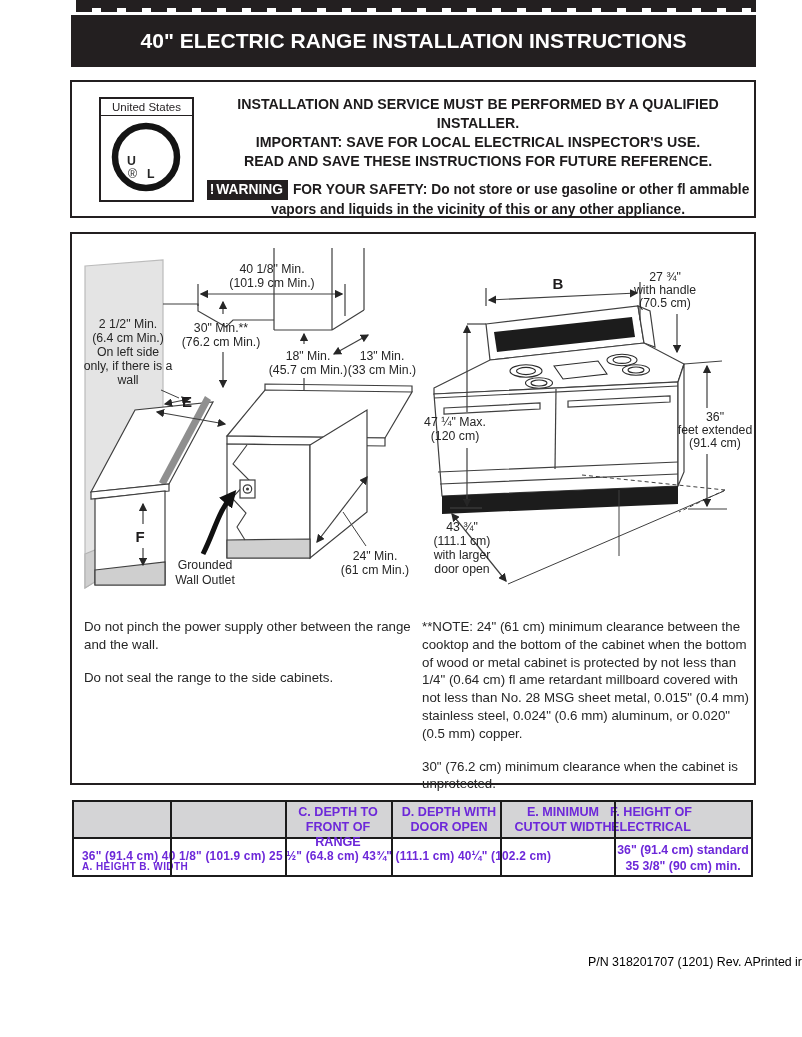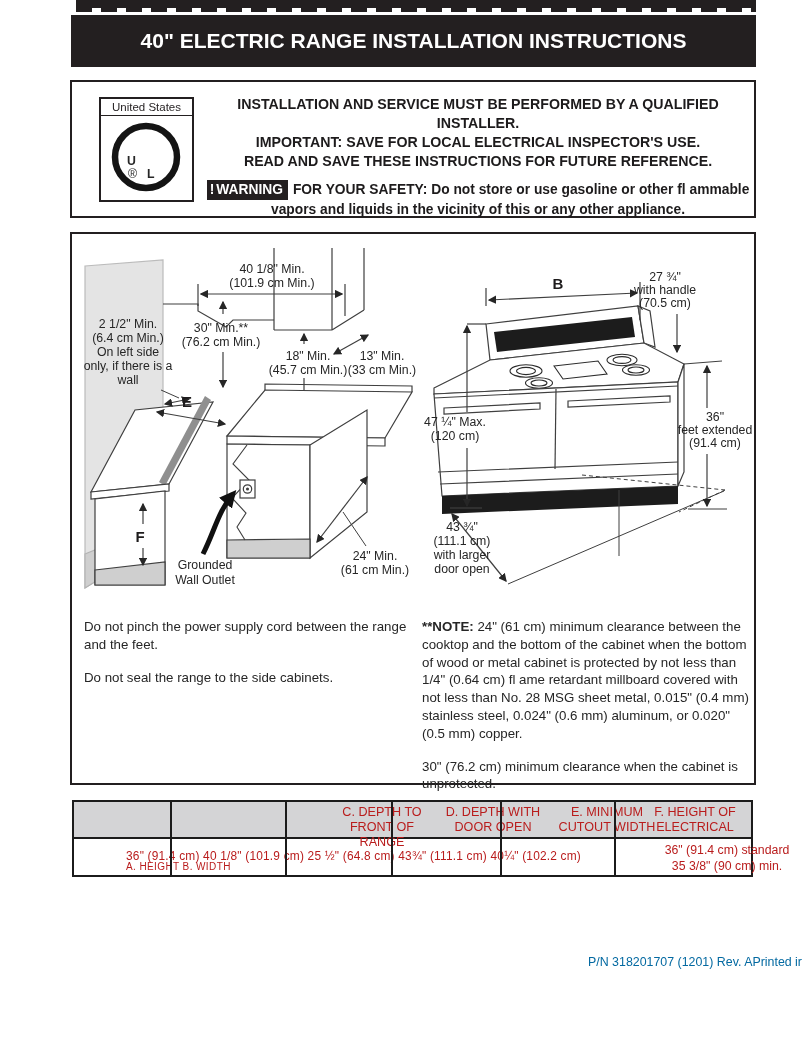--- a/index.html
+++ b/index.html
@@ -25,33 +25,33 @@
   .wtri{font-weight:bold;margin-right:2px;}
 
   .diagrambox{left:70px;top:232px;width:686px;height:553px;border:2px solid #231f20;background:#fff;}
   .dsvg{position:absolute;top:6px;}
   .dleft{left:5px;}
   .dright{left:350px;}
   .notes{position:absolute;top:384px;font-size:13.3px;line-height:17.8px;color:#262626;}
   .notes p{margin:0 0 15px 0;}
   .nleft{left:12px;width:328px;}
   .nright{left:350px;width:330px;}
-  .nbold{font-weight:bold;}
+  .nbold{font-weight:normal;}
 
   .dimtable{left:72px;top:800px;width:681px;height:77px;border:2.5px solid #1b1b1b;background:#fff;}
   .thead{position:absolute;left:0;top:0;right:0;height:37px;background:#d4d4d6;
     border-bottom:2px solid #1b1b1b;box-sizing:border-box;z-index:1;}
   .vln{position:absolute;top:0;bottom:0;width:1.6px;background:#1b1b1b;z-index:3;}
-  .tcell{position:absolute;z-index:2;font-weight:normal;color:#b91c1c;padding-left:44px;}
+  .tcell{position:absolute;z-index:2;font-weight:bold;color:#6d28d9;}
   .hcell{top:3px;font-size:12.6px;line-height:15px;text-align:center;}
   .h-ab{left:8px;bottom:3px;top:auto;font-size:10px;white-space:nowrap;letter-spacing:.4px;}
   .rowflow{left:8px;top:47px;font-size:11.9px;white-space:nowrap;letter-spacing:.2px;}
   .rowf{top:41px;font-size:12.3px;line-height:15.5px;text-align:center;}
 
-  .footer{right:0;top:955px;font-size:12.4px;color:#0369a1;white-space:nowrap;margin-left:20px;}
+  .footer{right:0;top:955px;font-size:12.4px;color:#000000;white-space:nowrap;margin-left:20px;}
 
   svg text{font-family:"Liberation Sans",sans-serif;font-size:12.3px;fill:#262626;}
   svg .big{font-size:15px;font-weight:bold;fill:#1d1b1c;}
 </style>
 </head>
 <body>
 
 <div class="page">
 
   <div class="abs topstrip"></div>
@@ -224,21 +224,21 @@
         <text x="293" y="194">feet extended</text>
         <text x="293" y="207">(91.4 cm)</text>
         <text x="40" y="291">43 ¾"</text>
         <text x="40" y="305">(111.1 cm)</text>
         <text x="40" y="319">with larger</text>
         <text x="40" y="333">door open</text>
       </g>
     </svg>
 
     <div class="notes nleft">
-      <p>Do not pinch the power supply cord between the range and the feet.</p>
+      <p>Do not pinch the power supply other between the range and the wall.</p>
       <p>Do not seal the range to the side cabinets.</p>
     </div>
     <div class="notes nright">
       <p><span class="nbold">**NOTE:</span><span> 24" (61 cm) minimum clearance between the cooktop and the bottom of the cabinet when the bottom of wood or metal cabinet is protected by not less than 1/4" (0.64 cm) fl ame retardant millboard covered with not less than No. 28 MSG sheet metal, 0.015" (0.4 mm) stainless steel, 0.024" (0.6 mm) aluminum, or 0.020" (0.5 mm) copper.</span></p>
       <p>30" (76.2 cm) minimum clearance when the cabinet is unprotected.</p>
     </div>
   </div>
 
   <div class="abs dimtable">
     <div class="thead"></div>

